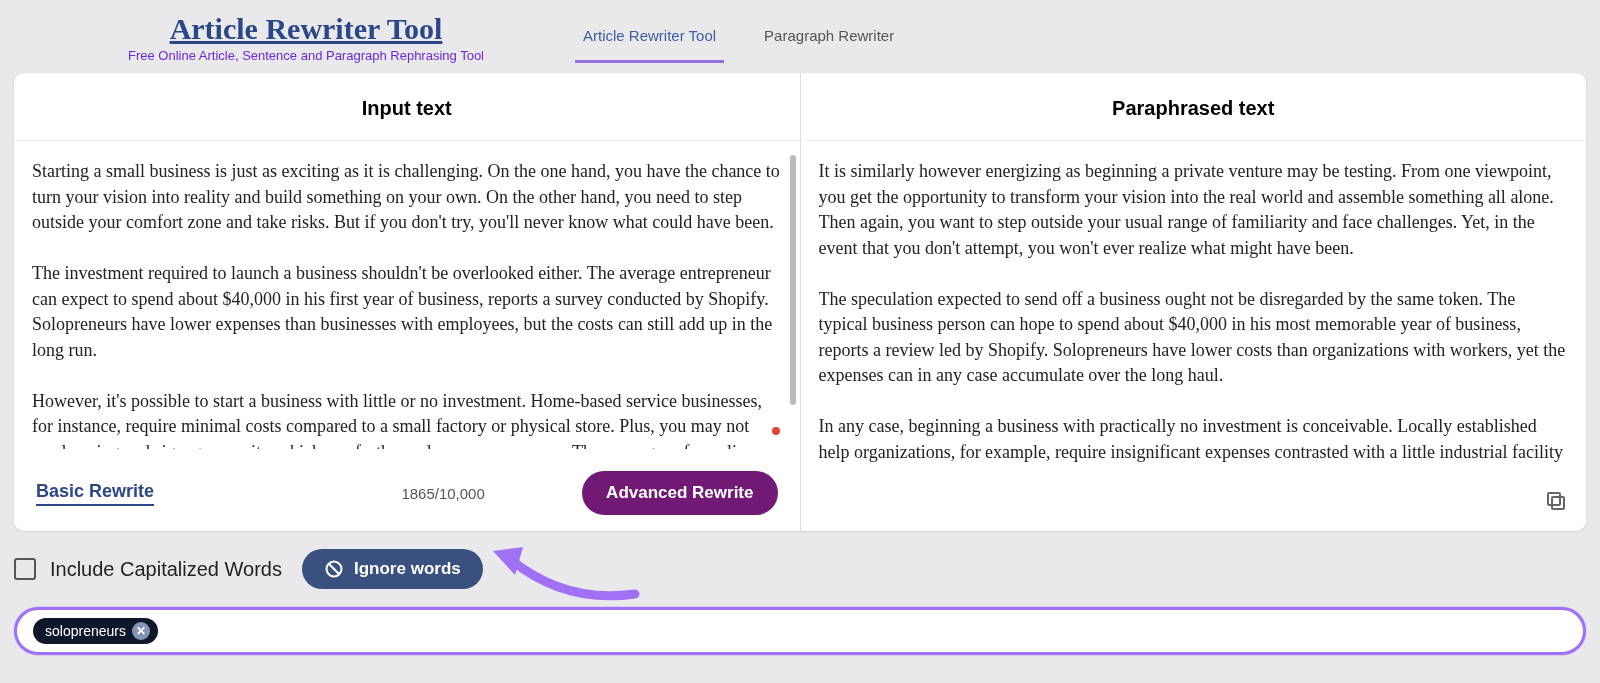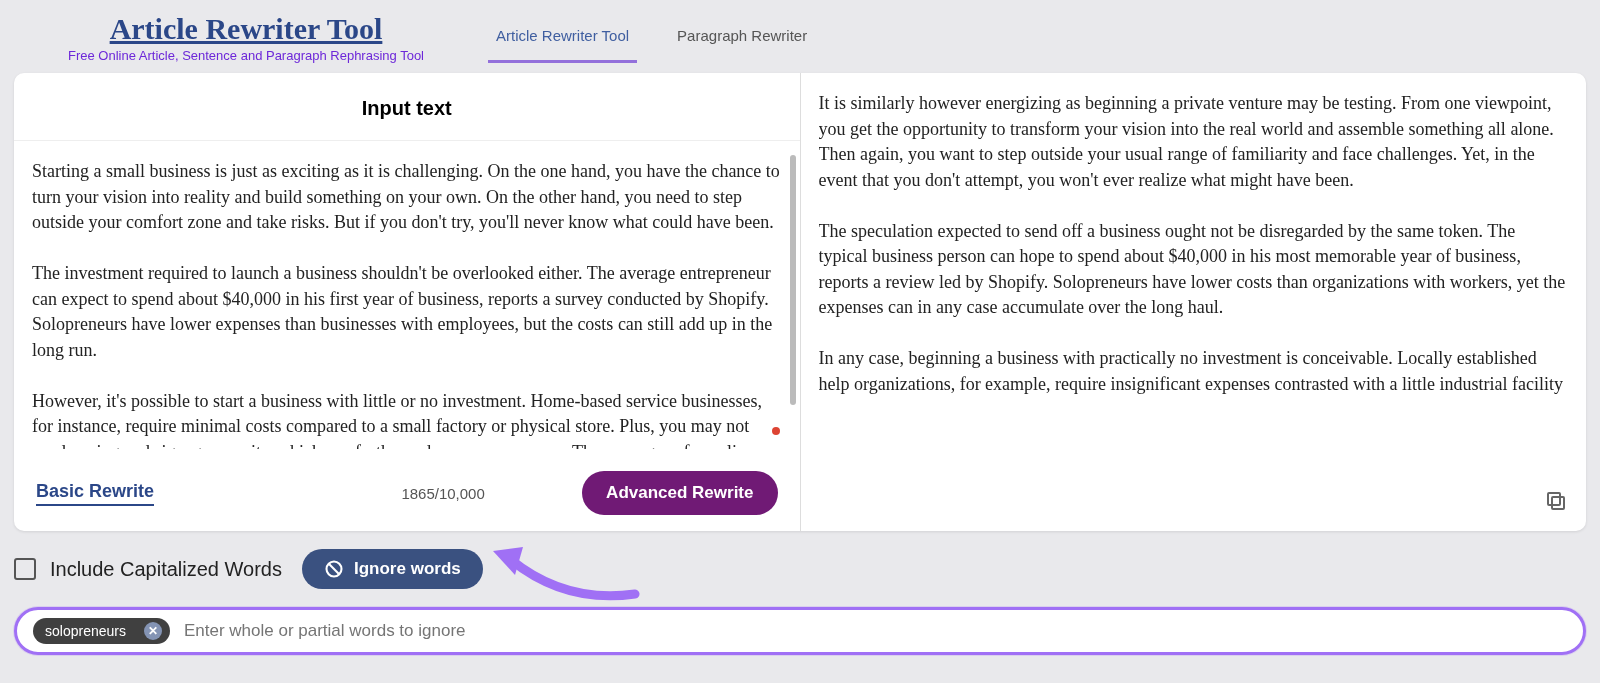--- a/index.html
+++ b/index.html
@@ -6,22 +6,22 @@
   body {
     background: #e9e9ec;
     font-family: Arial, Helvetica, sans-serif;
     width: 1600px;
     height: 683px;
     overflow: hidden;
   }
   .header {
     display: flex;
     align-items: center;
-    padding: 12px 0 0 56px;
-    gap: 52px;
+    padding: 12px 0 0 116px;
+    gap: 79px;
   }
   .brand { text-align: center; width: 380px; }
   .brand-title {
     font-family: "Times New Roman", serif;
     font-size: 30px;
     font-weight: bold;
     color: #2b4788;
     text-decoration: underline;
     cursor: pointer;
   }
@@ -152,24 +152,24 @@
     border: 3px solid #a070f5;
     border-radius: 28px;
     background: #fff;
     display: flex;
     align-items: center;
     padding: 8px 16px;
     gap: 14px;
     box-shadow: 0 0 0 1px rgba(160,112,245,0.2);
   }
   .chip {
-    background: #404040; color: #fff;
+    background: #0f172a; color: #fff;
     border-radius: 14px;
     padding: 4px 8px 4px 12px;
-    display: flex; align-items: center; gap: 18px;
+    display: flex; align-items: center; gap: 6px;
     font-size: 14px;
   }
   .chip-x {
     width: 18px; height: 18px; border-radius: 50%;
     background: #8494b4; color: #fff;
     display: flex; align-items: center; justify-content: center;
     font-size: 12px; font-weight: bold; cursor: pointer;
   }
   .ignore-input {
     border: none; flex: 1;
@@ -203,20 +203,21 @@
       <div class="scroll-track"></div>
       <div class="red-dot"></div>
     </div>
     <div class="pane-foot">
       <span class="basic-link">Basic Rewrite</span>
       <span class="counter">1865/10,000</span>
       <button class="adv-btn">Advanced Rewrite</button>
     </div>
   </div>
   <div class="pane">
+    <div class="pane-header">Paraphrased text</div>
     <div class="pane-body">
       <div class="text-content">It is similarly however energizing as beginning a private venture may be testing. From one viewpoint, you get the opportunity to transform your vision into the real world and assemble something all alone. Then again, you want to step outside your usual range of familiarity and face challenges. Yet, in the event that you don't attempt, you won't ever realize what might have been.
 
 The speculation expected to send off a business ought not be disregarded by the same token. The typical business person can hope to spend about $40,000 in his most memorable year of business, reports a review led by Shopify. Solopreneurs have lower costs than organizations with workers, yet the expenses can in any case accumulate over the long haul.
 
 In any case, beginning a business with practically no investment is conceivable. Locally established help organizations, for example, require insignificant expenses contrasted with a little industrial facility</div>
     </div>
     <span class="copy-icon">
       <svg width="24" height="24" viewBox="0 0 24 24" fill="none" stroke="currentColor" stroke-width="2">
           <rect x="8" y="8" width="12" height="12" rx="1"></rect>
@@ -244,14 +245,13 @@
     <path d="M 150 65 Q 80 75 25 30" stroke="#a070f5" stroke-width="9" fill="none" stroke-linecap="round"></path>
     <polygon points="8,22 38,18 30,46" fill="#a070f5"></polygon>
   </svg>
 </div>
 
 <div class="ignore-field">
   <span class="chip">
     <span>solopreneurs</span>
     <span class="chip-x">✕</span>
   </span>
-  <input class="ignore-input" placeholder="Enter whole or partial words to ignore" style="">
 </div>
 
 </body></html>

